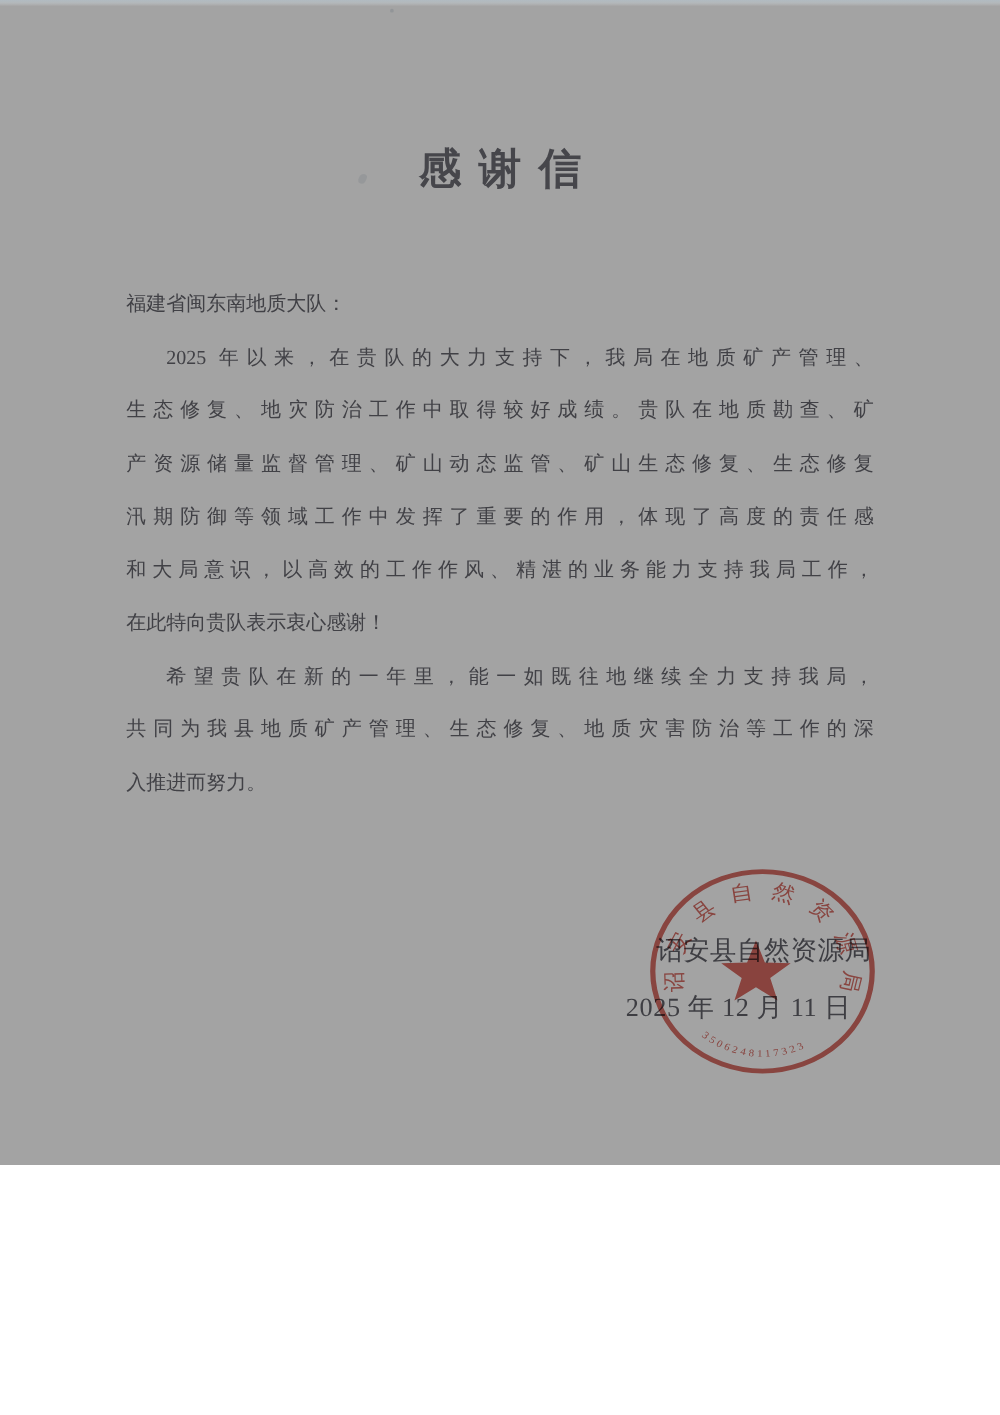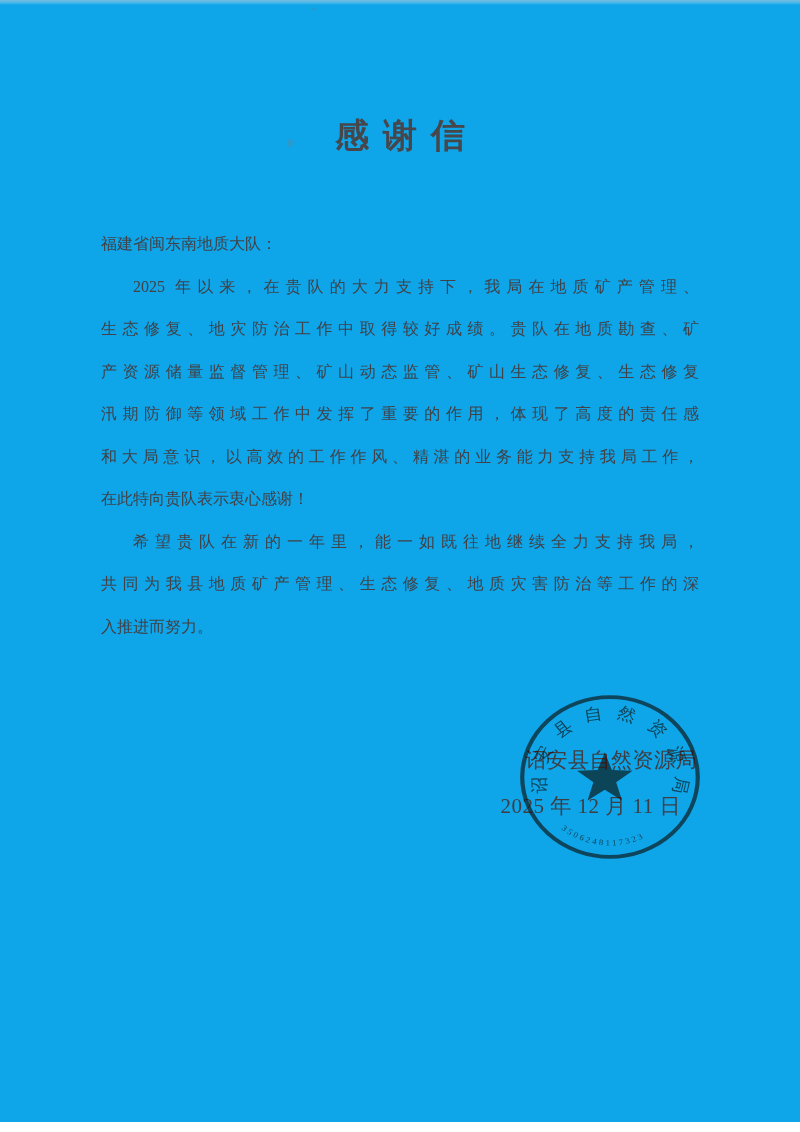--- a/index.html
+++ b/index.html
@@ -3,22 +3,22 @@
 <meta charset="utf-8">
 <style>
   html, body {
     margin: 0;
     padding: 0;
     background: #ffffff;
   }
   .page {
     position: relative;
     width: 800px;
-    height: 1122px;
-    background: #0ea5e9;
+    height: 932px;
+    background: #a3a3a3;
     overflow: hidden;
     font-family: "Liberation Serif", "DejaVu Serif", serif;
   }
   
   .scan-edge {
     position: absolute;
     top: 0; left: 0; right: 0;
     height: 5px;
     background: linear-gradient(to bottom,
       rgba(186,203,214,0.60) 0%,

